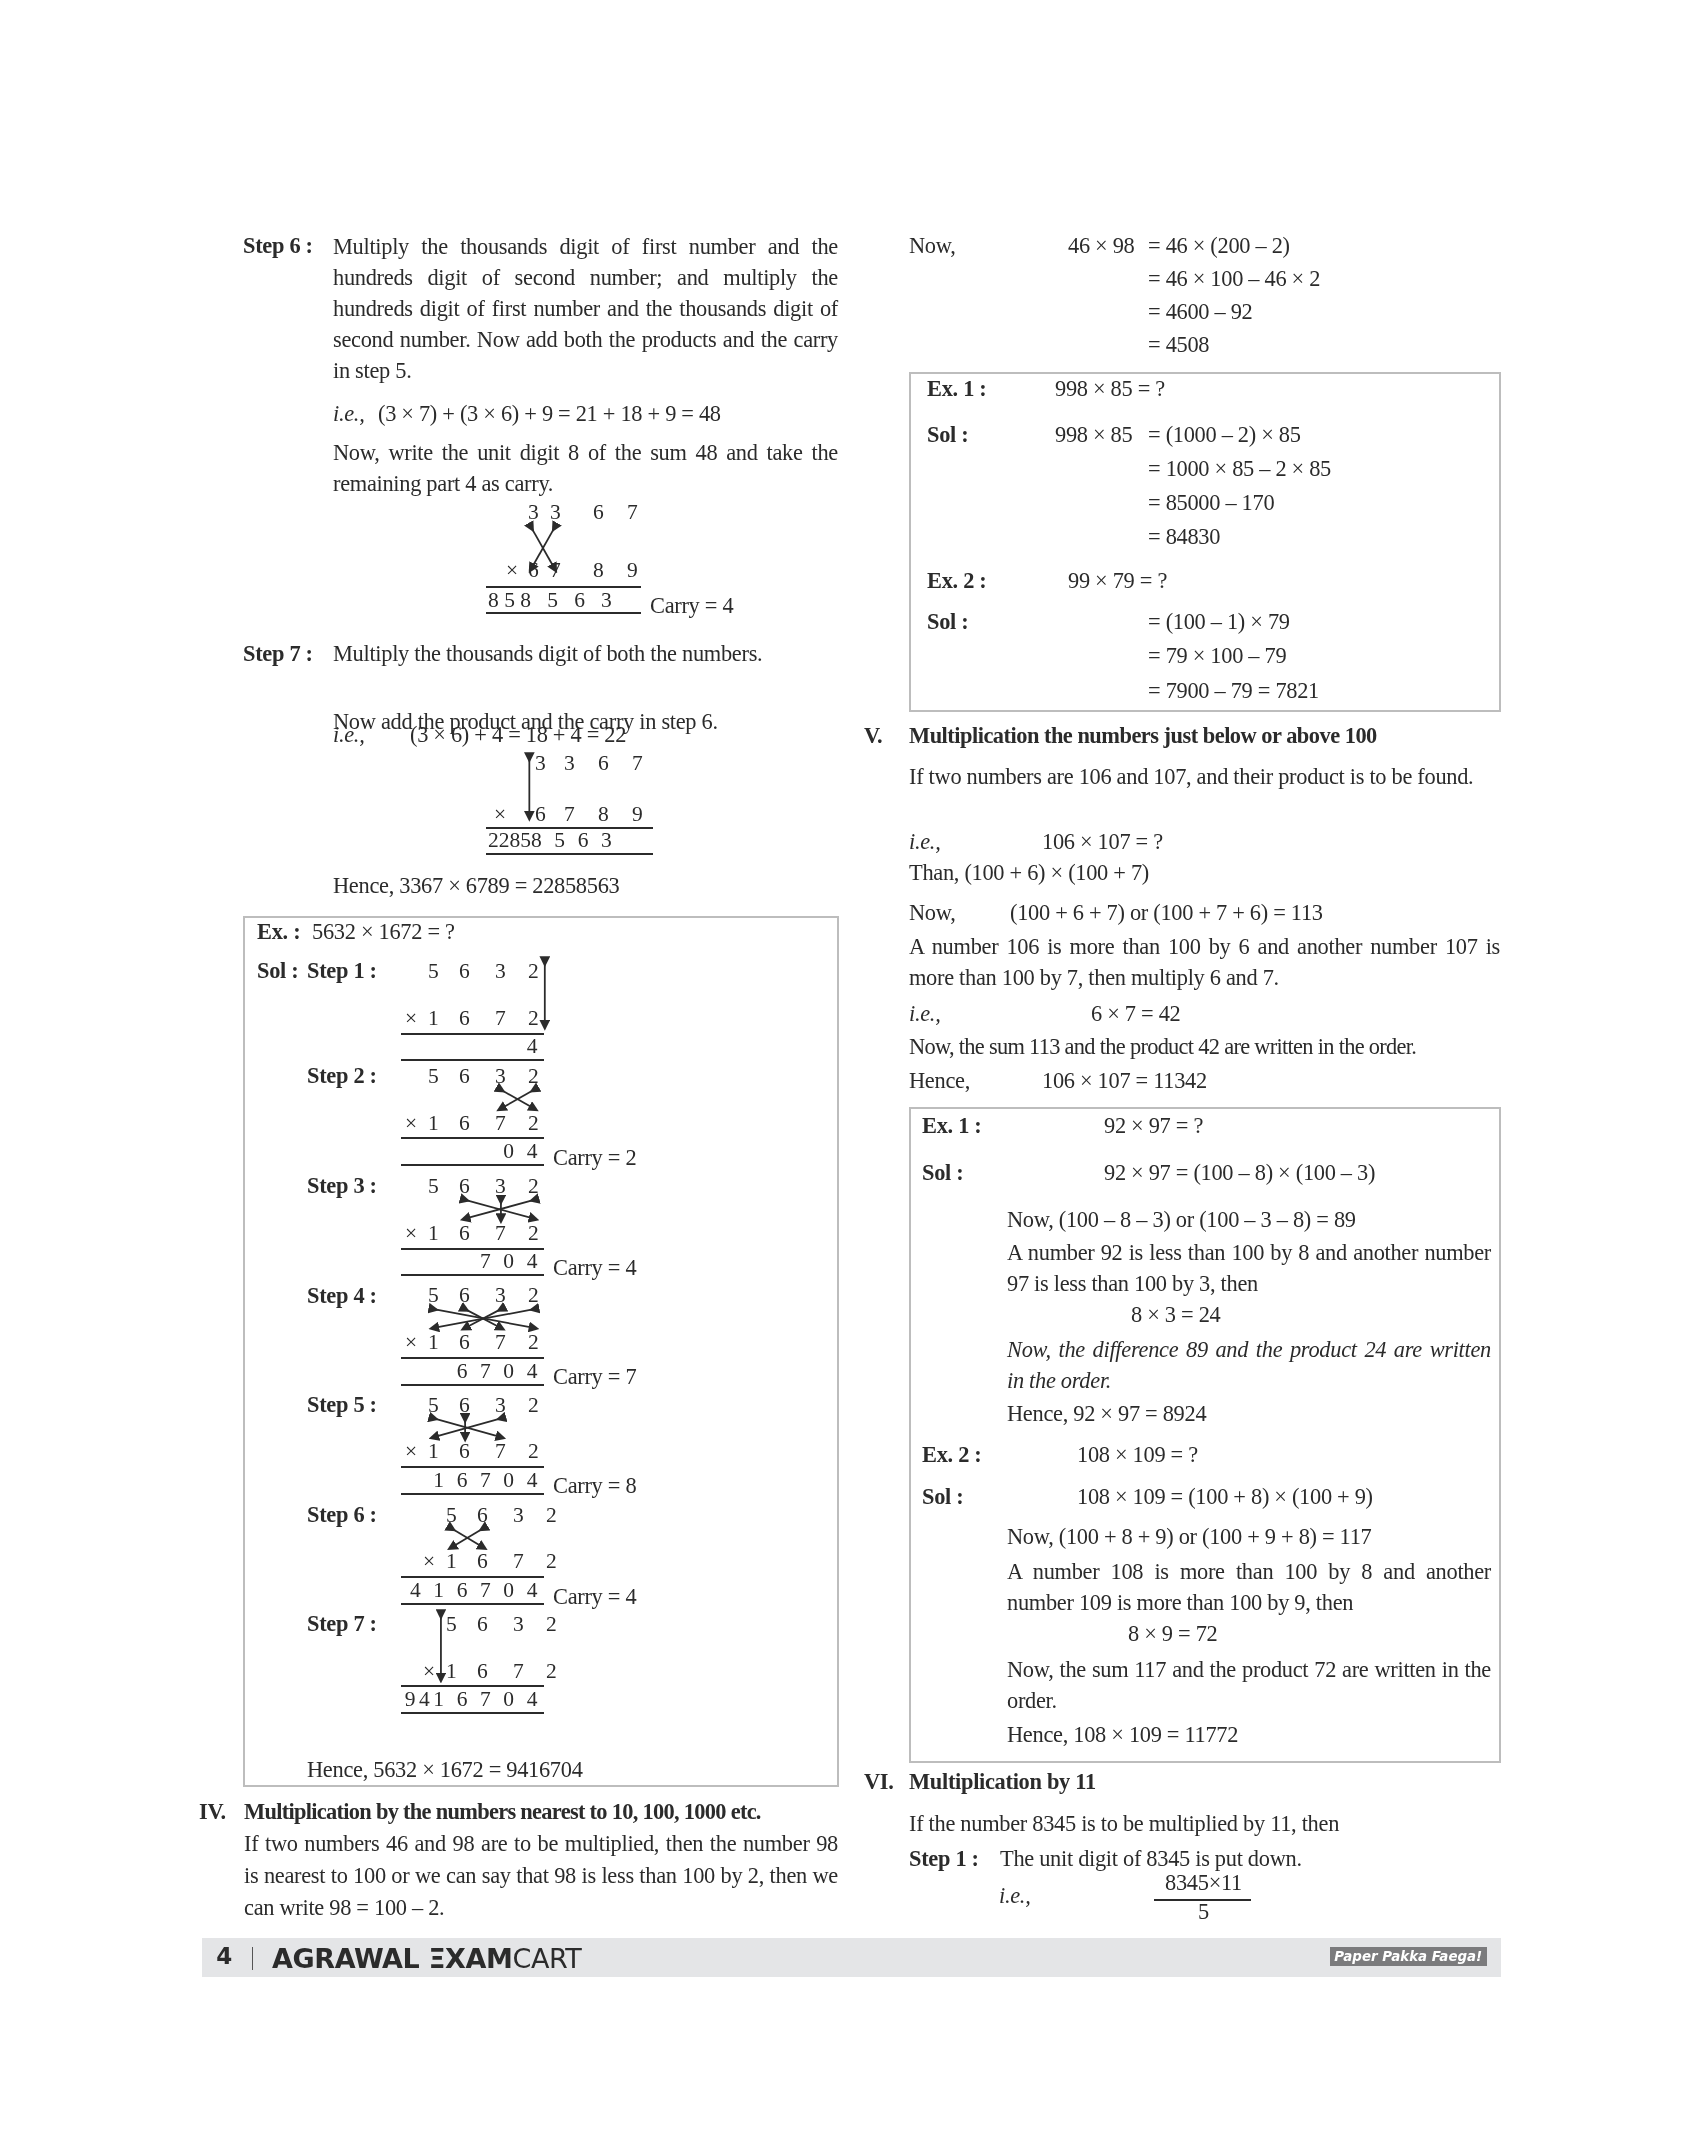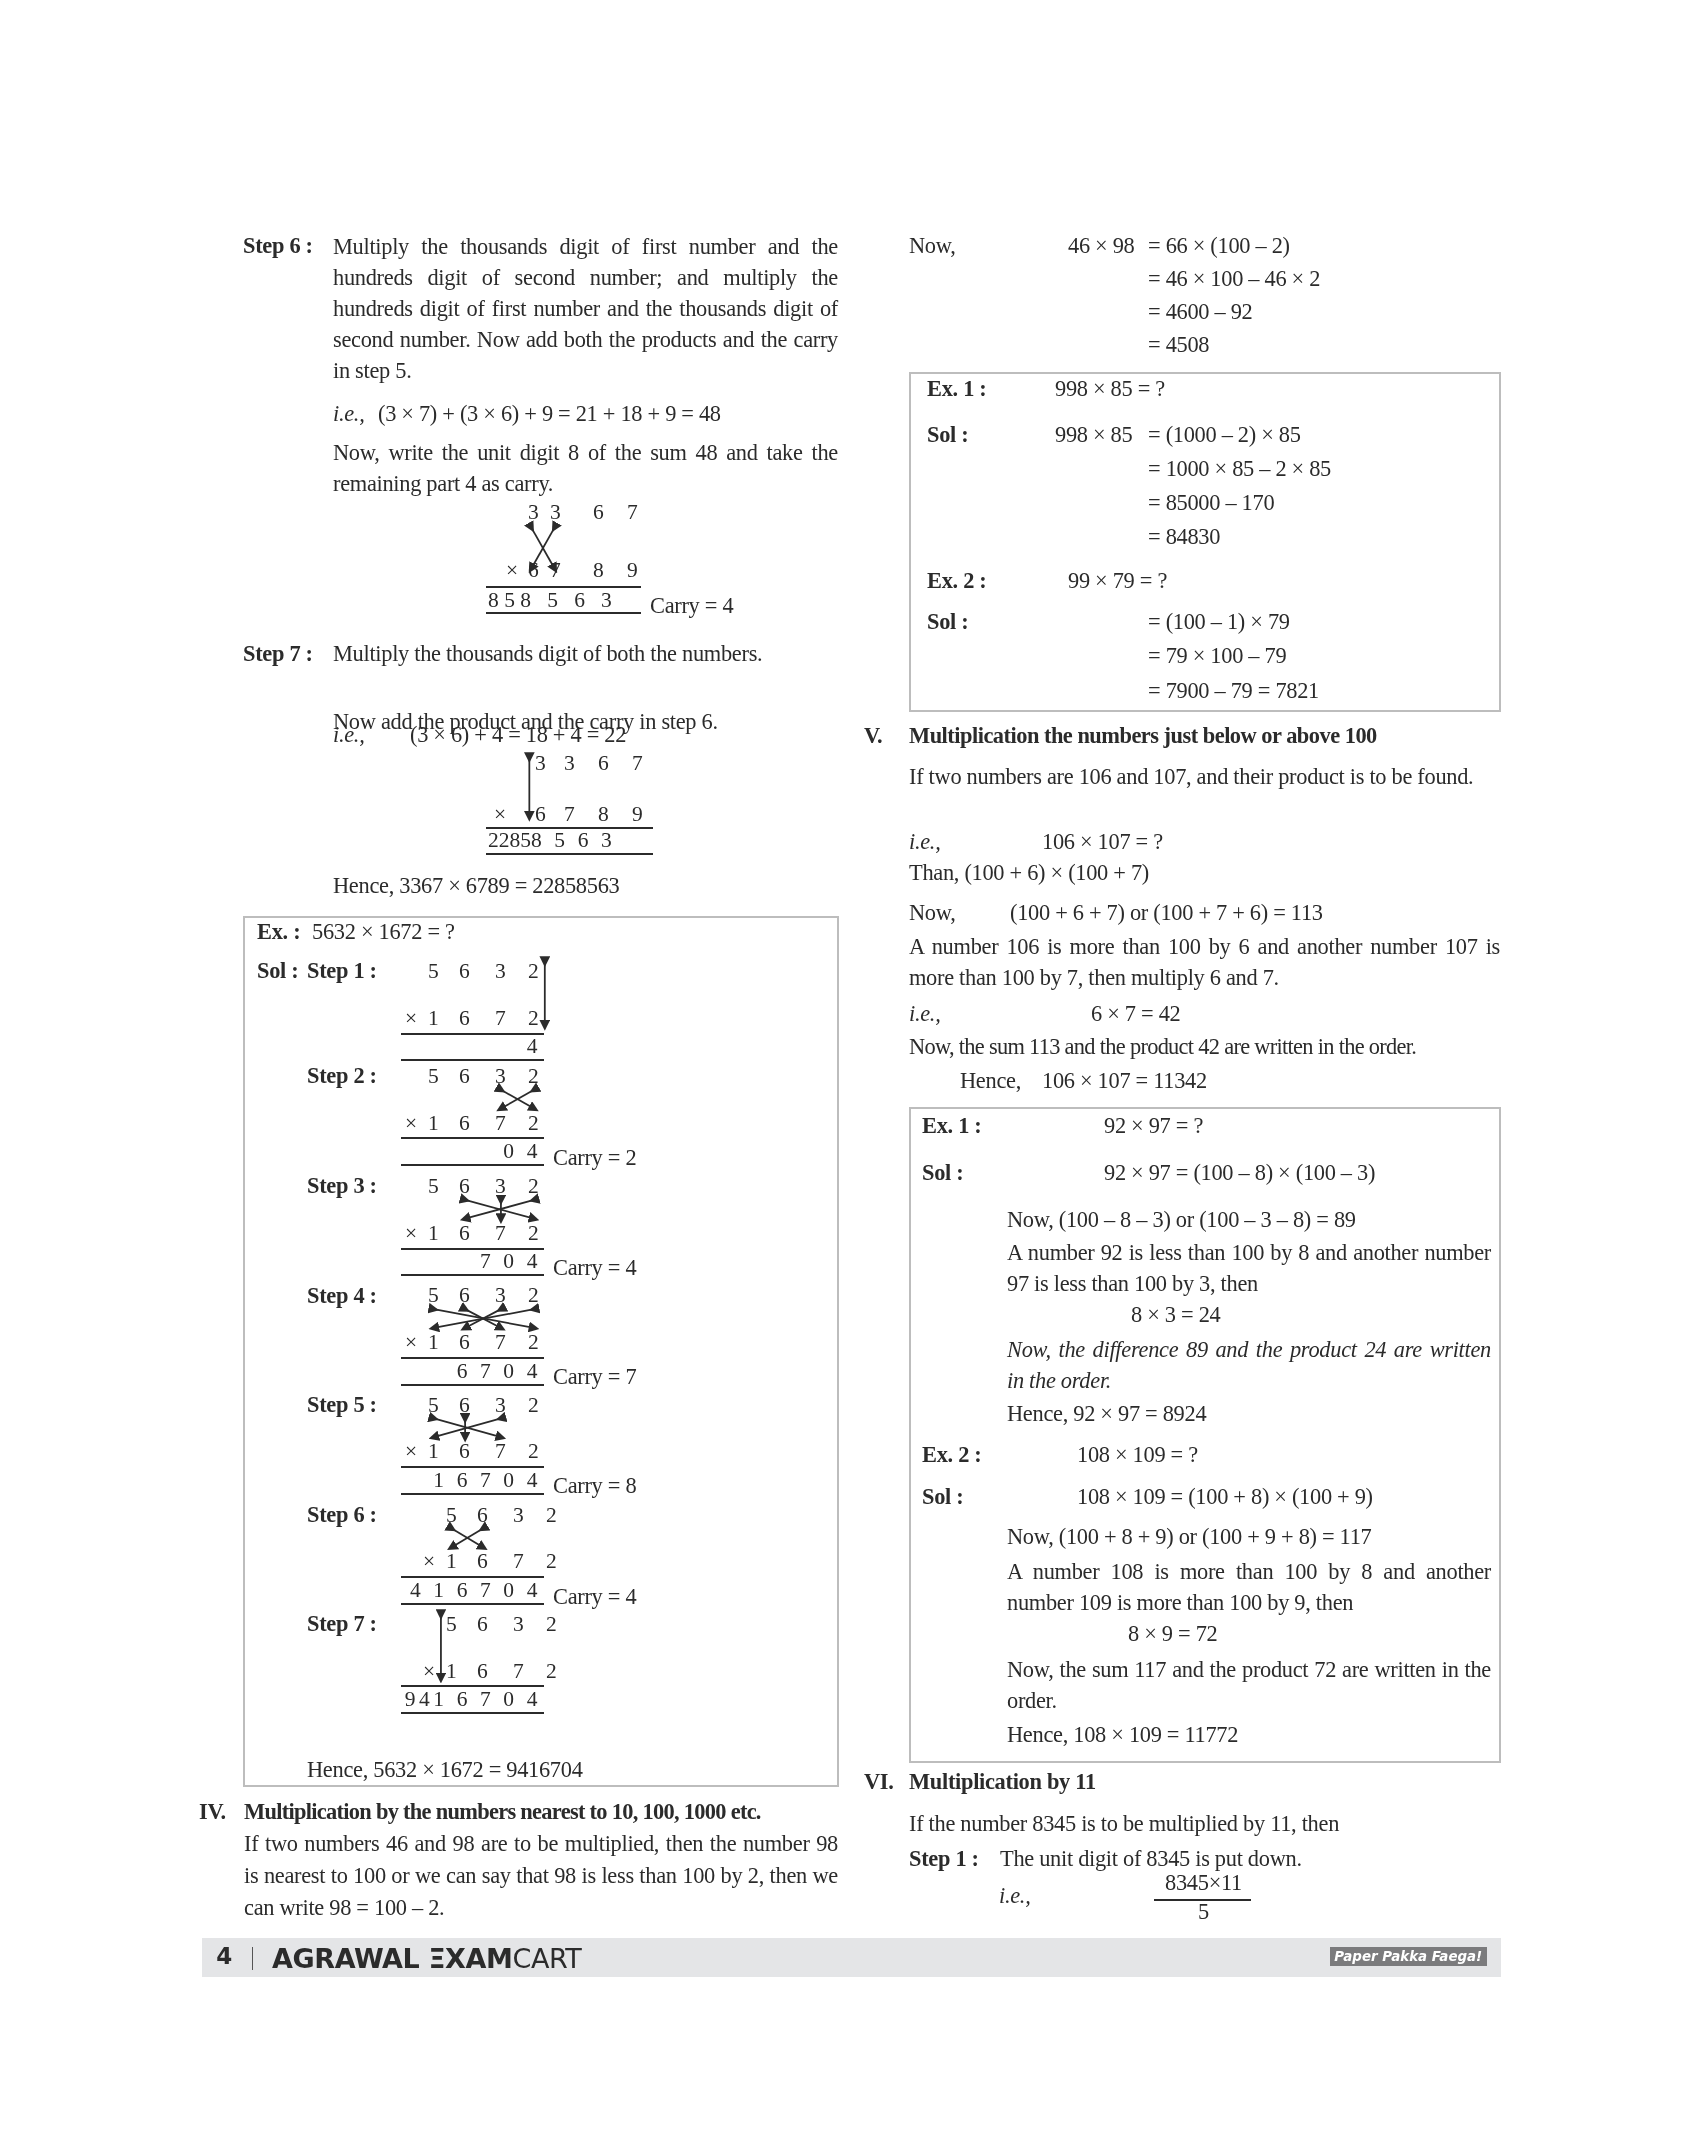--- a/index.html
+++ b/index.html
@@ -218,21 +218,21 @@
   <div class="t" style="left:307px;top:1755px;">Hence, 5632 × 1672 = 9416704</div>
 
   <div class="t b" style="left:199px;top:1797px;">IV.</div>
   <div class="t b" style="left:244px;top:1797px;letter-spacing:-0.7px;">Multiplication by the numbers nearest to 10, 100, 1000 etc.</div>
   <div class="para" style="left:244px;top:1828px;width:594px;line-height:32px;">If two numbers 46 and 98 are to be multiplied, then the number 98 is nearest to 100 or we can say that 98 is less than 100 by 2, then we can write 98 = 100 – 2.</div>
 </div>
 
 <div>
   <div class="t" style="left:909px;top:231px;">Now,</div>
   <div class="t" style="left:1068px;top:231px;">46 × 98</div>
-  <div class="t" style="left:1148px;top:231px;">= 66 × (100 – 2)</div>
+  <div class="t" style="left:1148px;top:231px;">= 46 × (200 – 2)</div>
   <div class="t" style="left:1148px;top:264px;">= 46 × 100 – 46 × 2</div>
   <div class="t" style="left:1148px;top:297px;">= 4600 – 92</div>
   <div class="t" style="left:1148px;top:330px;">= 4508</div>
 
   <div class="box" style="left:909px;top:372px;width:592px;height:340px;"></div>
   <div class="t b" style="left:927px;top:374px;">Ex. 1 :</div>
   <div class="t" style="left:1055px;top:374px;">998 × 85 = ?</div>
   <div class="t b" style="left:927px;top:420px;">Sol :</div>
   <div class="t" style="left:1055px;top:420px;">998 × 85</div>
   <div class="t" style="left:1148px;top:420px;">= (1000 – 2) × 85</div>
@@ -251,21 +251,21 @@
   <div class="para" style="left:909px;top:761px;width:591px;">If two numbers are 106 and 107, and their product is to be found.</div>
   <div class="t i" style="left:909px;top:827px;">i.e.,</div>
   <div class="t" style="left:1042px;top:827px;">106 × 107 = ?</div>
   <div class="t" style="left:909px;top:858px;">Than, (100 + 6) × (100 + 7)</div>
   <div class="t" style="left:909px;top:898px;">Now,</div>
   <div class="t" style="left:1010px;top:898px;">(100 + 6 + 7) or (100 + 7 + 6) = 113</div>
   <div class="para" style="left:909px;top:931px;width:591px;">A number 106 is more than 100 by 6 and another number 107 is more than 100 by 7, then multiply 6 and 7.</div>
   <div class="t i" style="left:909px;top:999px;">i.e.,</div>
   <div class="t" style="left:1091px;top:999px;">6 × 7 = 42</div>
   <div class="t" style="left:909px;top:1032px;letter-spacing:-0.7px;">Now, the sum 113 and the product 42 are written in the order.</div>
-  <div class="t" style="left:960px;top:1066px;">Hence,</div>
+  <div class="t" style="left:909px;top:1066px;">Hence,</div>
   <div class="t" style="left:1042px;top:1066px;">106 × 107 = 11342</div>
 
   <div class="box" style="left:909px;top:1107px;width:592px;height:656px;"></div>
   <div class="t b" style="left:922px;top:1111px;">Ex. 1 :</div>
   <div class="t" style="left:1104px;top:1111px;">92 × 97 = ?</div>
   <div class="t b" style="left:922px;top:1158px;">Sol :</div>
   <div class="t" style="left:1104px;top:1158px;">92 × 97 = (100 – 8) × (100 – 3)</div>
   <div class="t" style="left:1007px;top:1205px;">Now,  (100 – 8 – 3) or (100 – 3 – 8) = 89</div>
   <div class="para" style="left:1007px;top:1237px;width:484px;">A number 92 is less than 100 by 8 and another number 97 is less than 100 by 3, then</div>
   <div class="t" style="left:1131px;top:1300px;">8 × 3 = 24</div>

